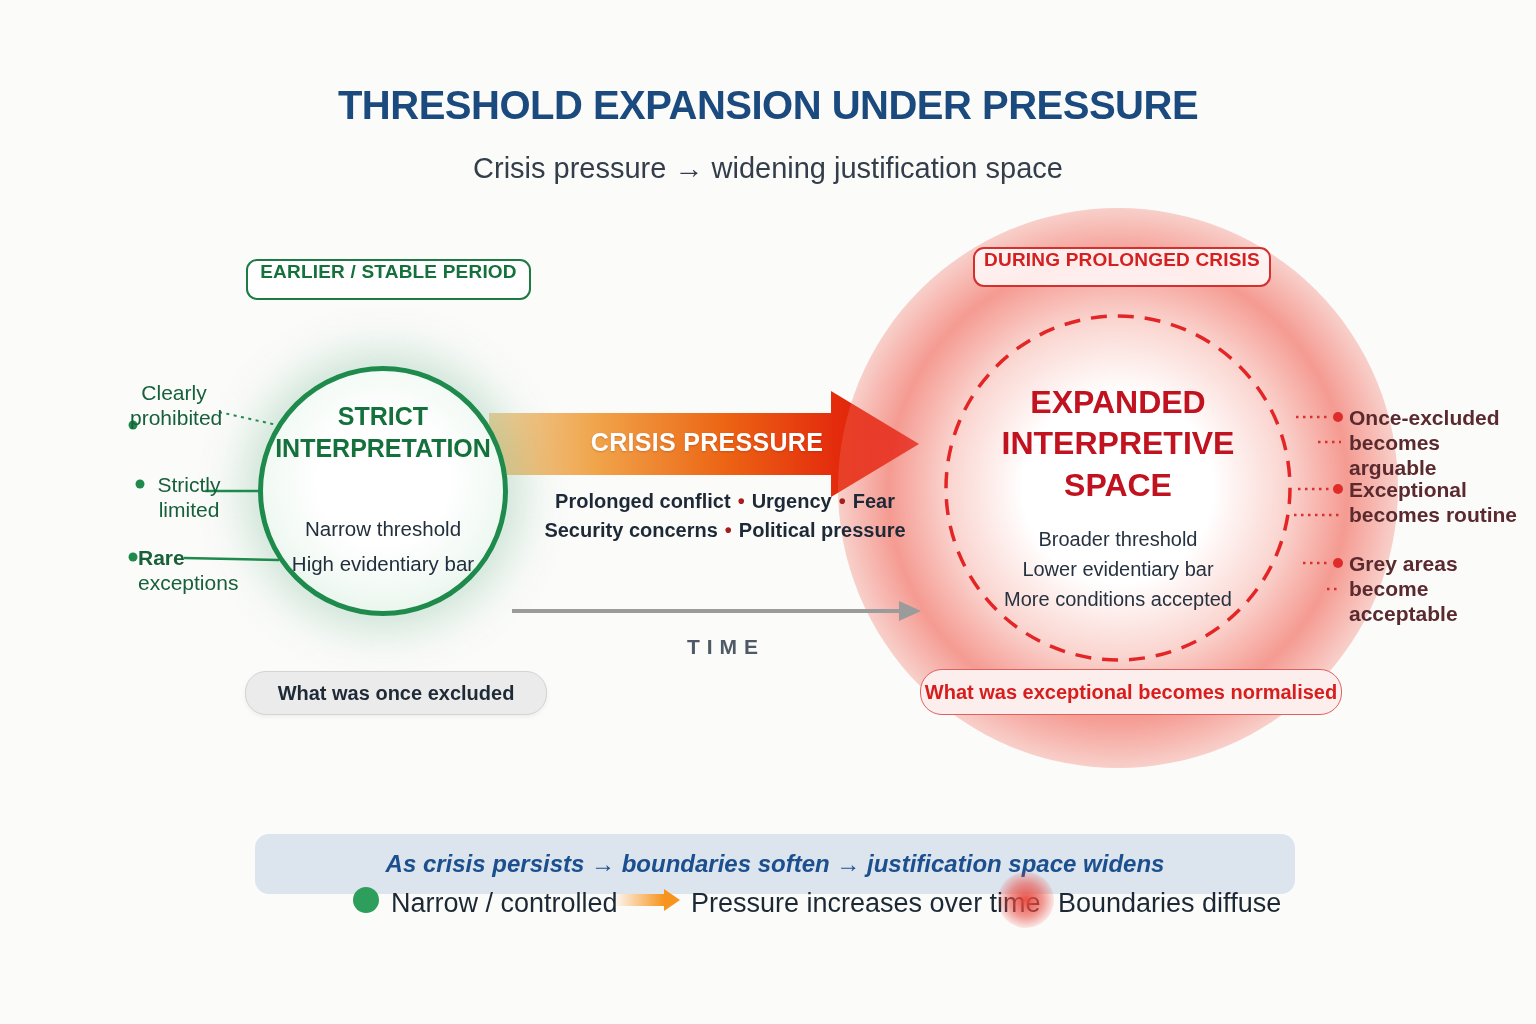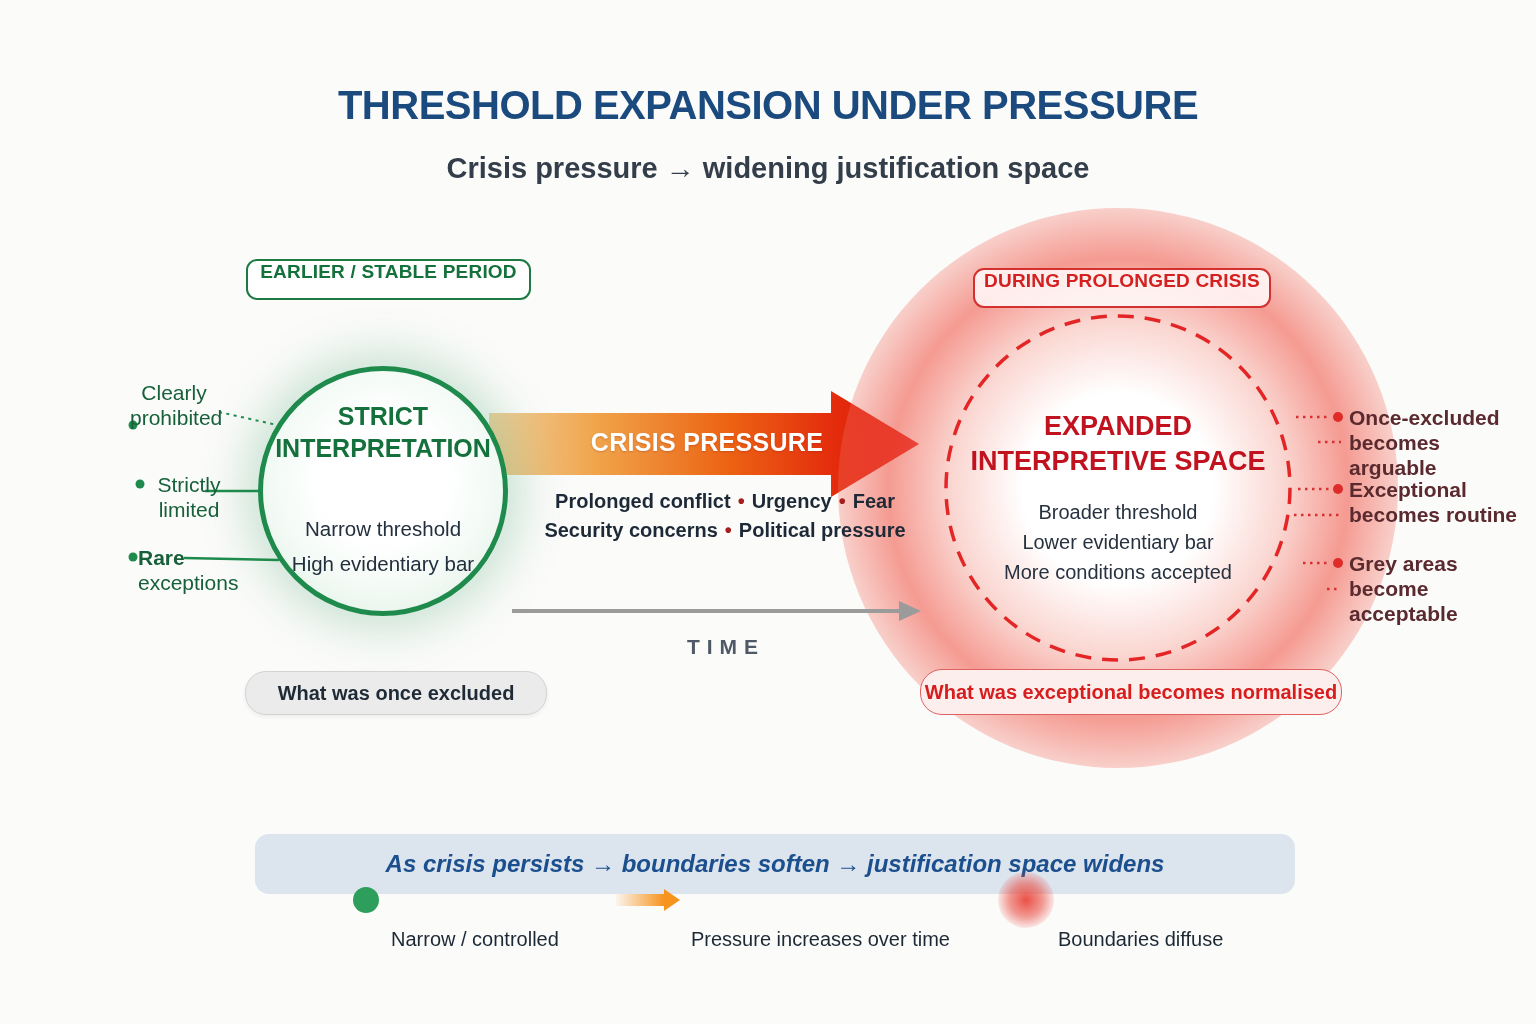--- a/index.html
+++ b/index.html
@@ -12,30 +12,30 @@
   .abs{position:absolute;}
   .z1{z-index:1}.z2{z-index:2}.z3{z-index:3}.z4{z-index:4}
 
   
   .title{
     left:0;top:83px;width:1536px;text-align:center;
     font-size:40px;font-weight:700;letter-spacing:-0.5px;color:#1b4a7e;
   }
   .subtitle{
     left:0;top:152px;width:1536px;text-align:center;
-    font-size:29px;font-weight:700;color:#333e4a;
+    font-size:29px;font-weight:400;color:#333e4a;
   }
 
   
   .tag{
     display:flex;align-items:flex-start;justify-content:center;
     border-radius:11px;font-weight:700;font-size:19px;letter-spacing:0.2px;
   }
   .tag-green{left:246px;top:259px;width:281px;height:37px;border:2.5px solid #1d7a43;color:#15713c;background:rgba(255,255,255,0.85);}
-  .tag-red{left:973px;top:268px;width:294px;height:36px;border:2.5px solid #d33030;color:#d42020;background:rgba(255,250,250,0.85);}
+  .tag-red{left:973px;top:247px;width:294px;height:36px;border:2.5px solid #d33030;color:#d42020;background:rgba(255,250,250,0.85);}
 
   
   .green-circle{
     left:258px;top:366px;width:250px;height:250px;border-radius:50%;
     border:5px solid #1e8a4c;box-sizing:border-box;
     background:radial-gradient(circle at 50% 45%, #ffffff 36%, #f3faf5 62%, #e0f1e6 88%, #d2ebdb 100%);
     box-shadow:0 0 46px 14px rgba(60,160,100,0.26);
   }
   .green-circle-text{
     left:258px;top:366px;width:250px;height:250px;
@@ -52,21 +52,21 @@
       rgba(250,170,160,0.45) 42%,
       rgba(240,85,70,0.58) 58%,
       rgba(242,110,95,0.33) 70%,
       rgba(246,150,140,0.12) 80%,
       rgba(246,150,140,0) 92%);
   }
   .red-circle-text{
     left:946px;top:316px;width:344px;height:344px;
     display:flex;flex-direction:column;align-items:center;justify-content:center;text-align:center;
   }
-  .rc-title{font-size:27px;font-weight:700;color:#c1121f;line-height:1.3;margin-bottom:18px;margin-top:20px;}
+  .rc-title{font-size:32px;font-weight:700;color:#c1121f;line-height:1.3;margin-bottom:18px;margin-top:20px;}
   .rc-body{font-size:20px;color:#273240;line-height:1.5;}
 
   
   .ann-green{color:#17603a;font-size:21px;line-height:1.17;font-weight:500;}
   .ann-green .l1,.ann-green .l2{display:block;}
   .ann-green.bold-first .l1{font-weight:700;}
   .ann-red{color:#5b2a2f;font-size:21px;line-height:1.2;font-weight:700;}
   .ann-red .l1,.ann-red .l2{display:block;}
 
   
@@ -97,21 +97,21 @@
   }
 
   
   .banner{
     left:255px;top:795px;width:1040px;height:60px;border-radius:14px;
     background:#dce4ee;display:flex;align-items:center;justify-content:center;
     font-size:24px;font-weight:700;font-style:italic;color:#1b4f8e;margin-top:39px;
   }
 
   
-  .legend-label{font-size:20px;color:#1c2935;margin-top:40px;}
+  .legend-label{font-size:27px;color:#1c2935;}
   .legend-dot-green{
     left:353px;top:887px;width:26px;height:26px;border-radius:50%;background:#2e9e5c;
   }
   .legend-arrow-wrap{left:616px;top:889px;display:flex;align-items:center;}
   .legend-arrow-body{width:48px;height:12px;background:linear-gradient(90deg, rgba(247,178,103,0.08), #f7941d);}
   .legend-arrow-head{width:0;height:0;border-top:11px solid transparent;border-bottom:11px solid transparent;border-left:16px solid #f7941d;}
   .legend-dot-red{
     left:998px;top:872px;width:56px;height:56px;border-radius:50%;
     background:radial-gradient(circle, rgba(233,72,61,0.95) 0%, rgba(233,72,61,0.55) 42%, rgba(233,72,61,0.15) 68%, rgba(233,72,61,0) 80%);
   }

